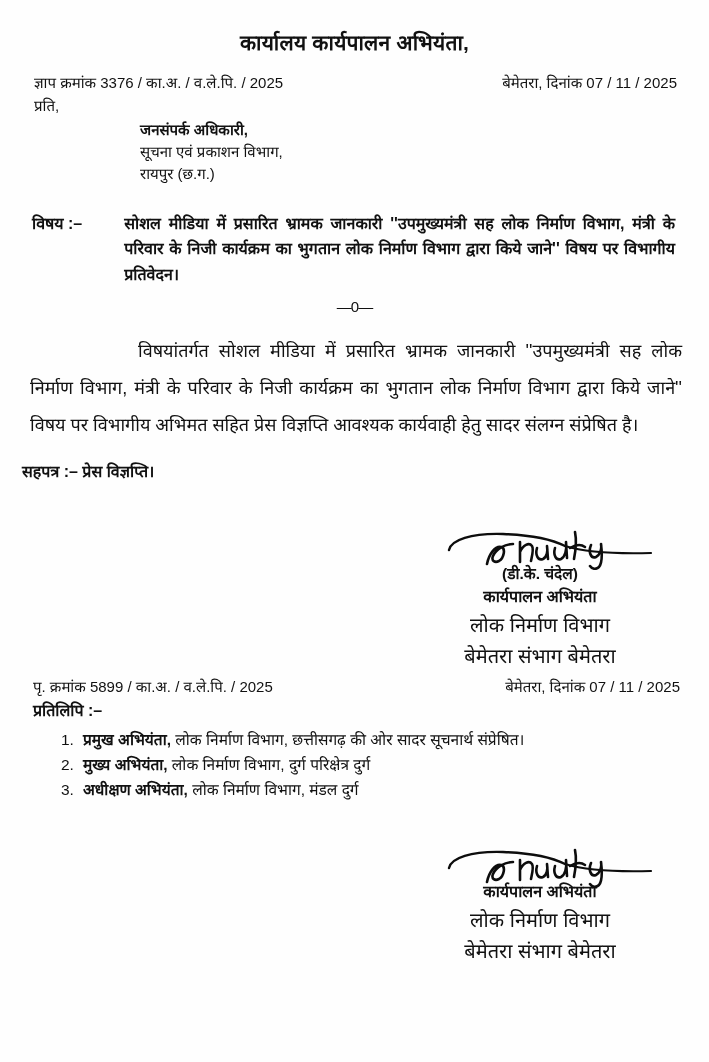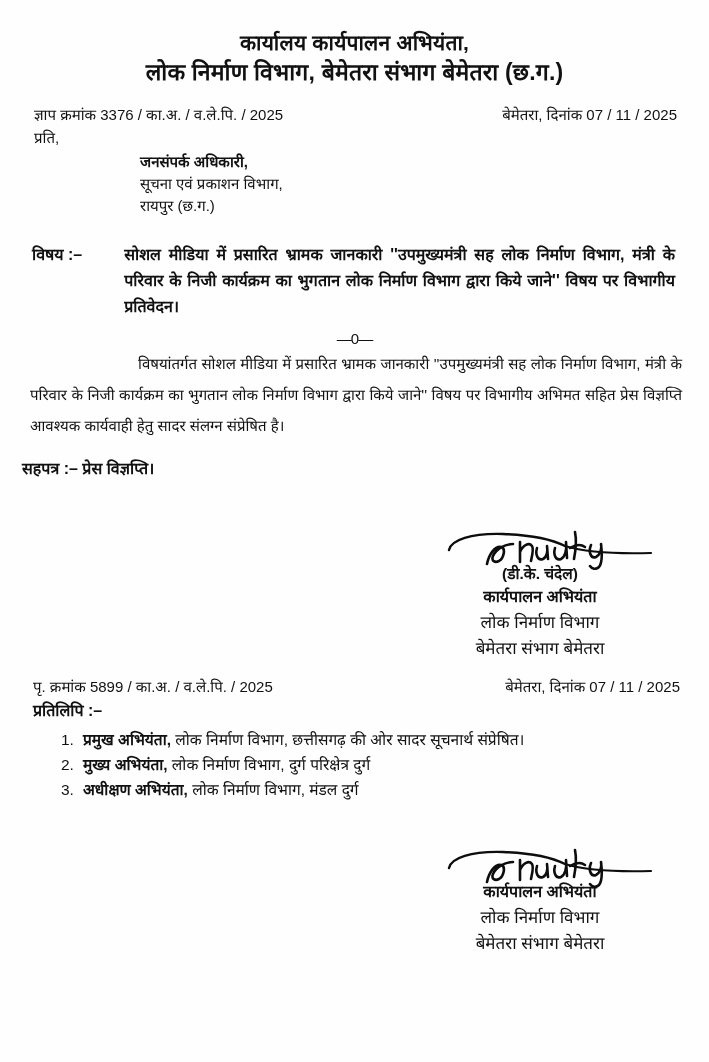--- a/index.html
+++ b/index.html
@@ -91,23 +91,23 @@
   .separator {
     text-align: center;
     font-size: 15px;
     letter-spacing: -1px;
     margin-top: 10px;
     color: #111;
   }
 
   
   .body-para {
-    margin-top: 2px;
+    margin-top: 18px;
     padding: 0 27px 0 30px;
-    font-size: 15px;
+    font-size: 18px;
     line-height: 2.05;
     text-align: justify;
     text-justify: inter-word;
     text-indent: 108px;
   }
 
   
   .enclosure {
     margin-top: 16px;
     padding-left: 22px;
@@ -135,21 +135,21 @@
     font-size: 15.5px;
     font-weight: bold;
     line-height: 1.5;
   }
   .sig-desig {
     font-size: 16px;
     font-weight: bold;
     line-height: 1.55;
   }
   .sig-dept, .sig-div {
-    font-size: 17px;
+    font-size: 20px;
     line-height: 1.55;
   }
 
   
   .copy-section {
     position: absolute;
     left: 3px;
     top: 676px;
     width: 709px;
   }
@@ -190,21 +190,20 @@
     font-size: 15.5px;
   }
 </style>
 </head>
 <body>
 
 <div class="page">
 
   <div class="letterhead">
     <div class="lh-line1">कार्यालय कार्यपालन अभियंता,</div>
-    <div class="lh-line2">लोक निर्माण विभाग, बेमेतरा संभाग बेमेतरा (छ.ग.)</div>
   </div>
 
   <div class="ref-row">
     <span class="ref-no">ज्ञाप क्रमांक 3376 / का.अ. / व.ले.पि. / 2025</span>
     <span class="ref-date">बेमेतरा, दिनांक 07 / 11 / 2025</span>
   </div>
 
   <div class="to-label">प्रति,</div>
 
   <div class="addressee">

